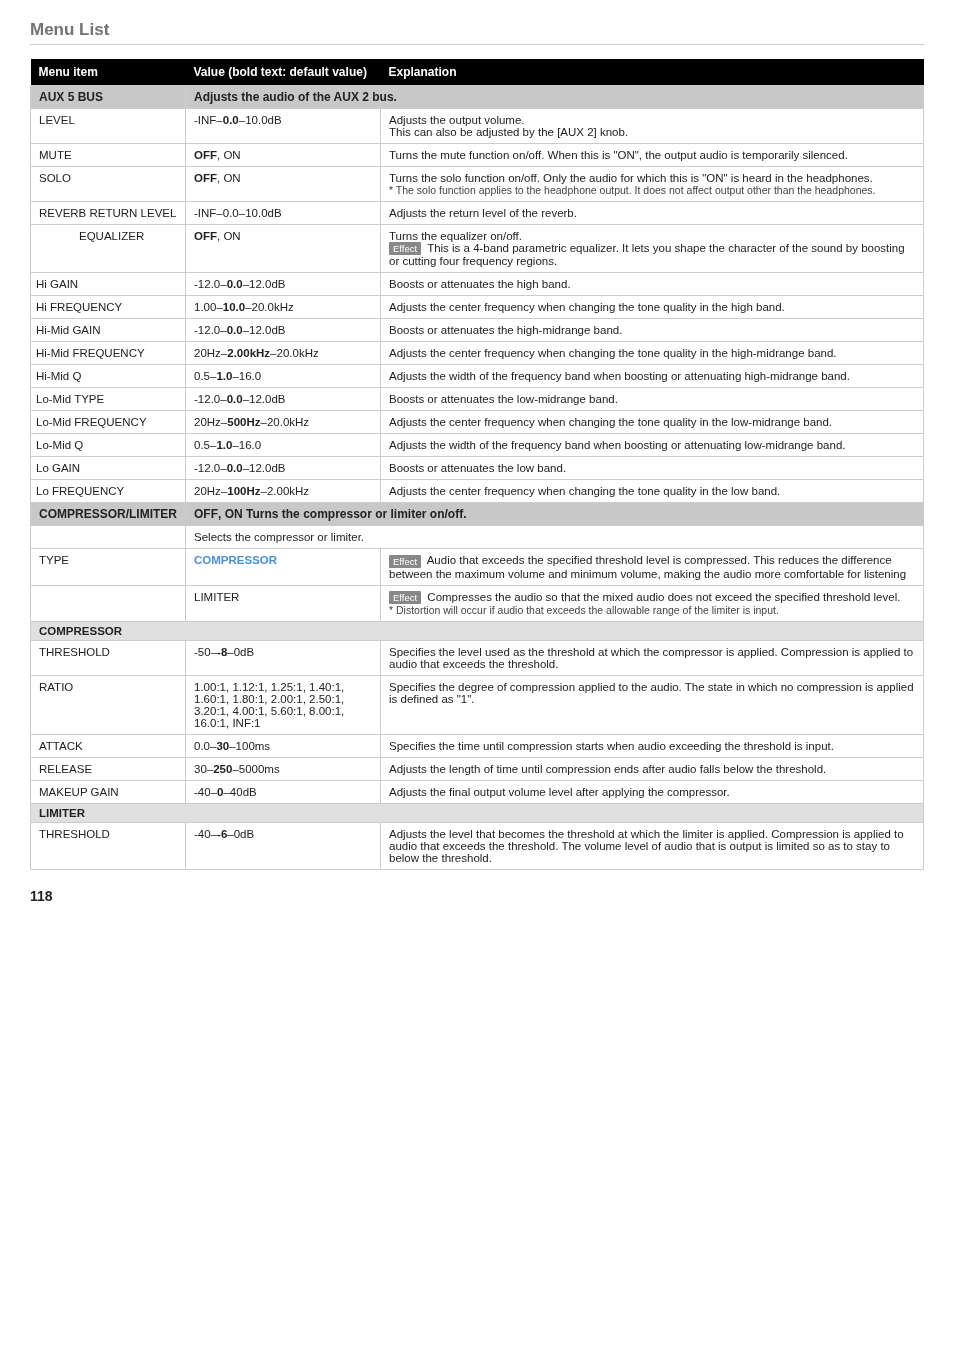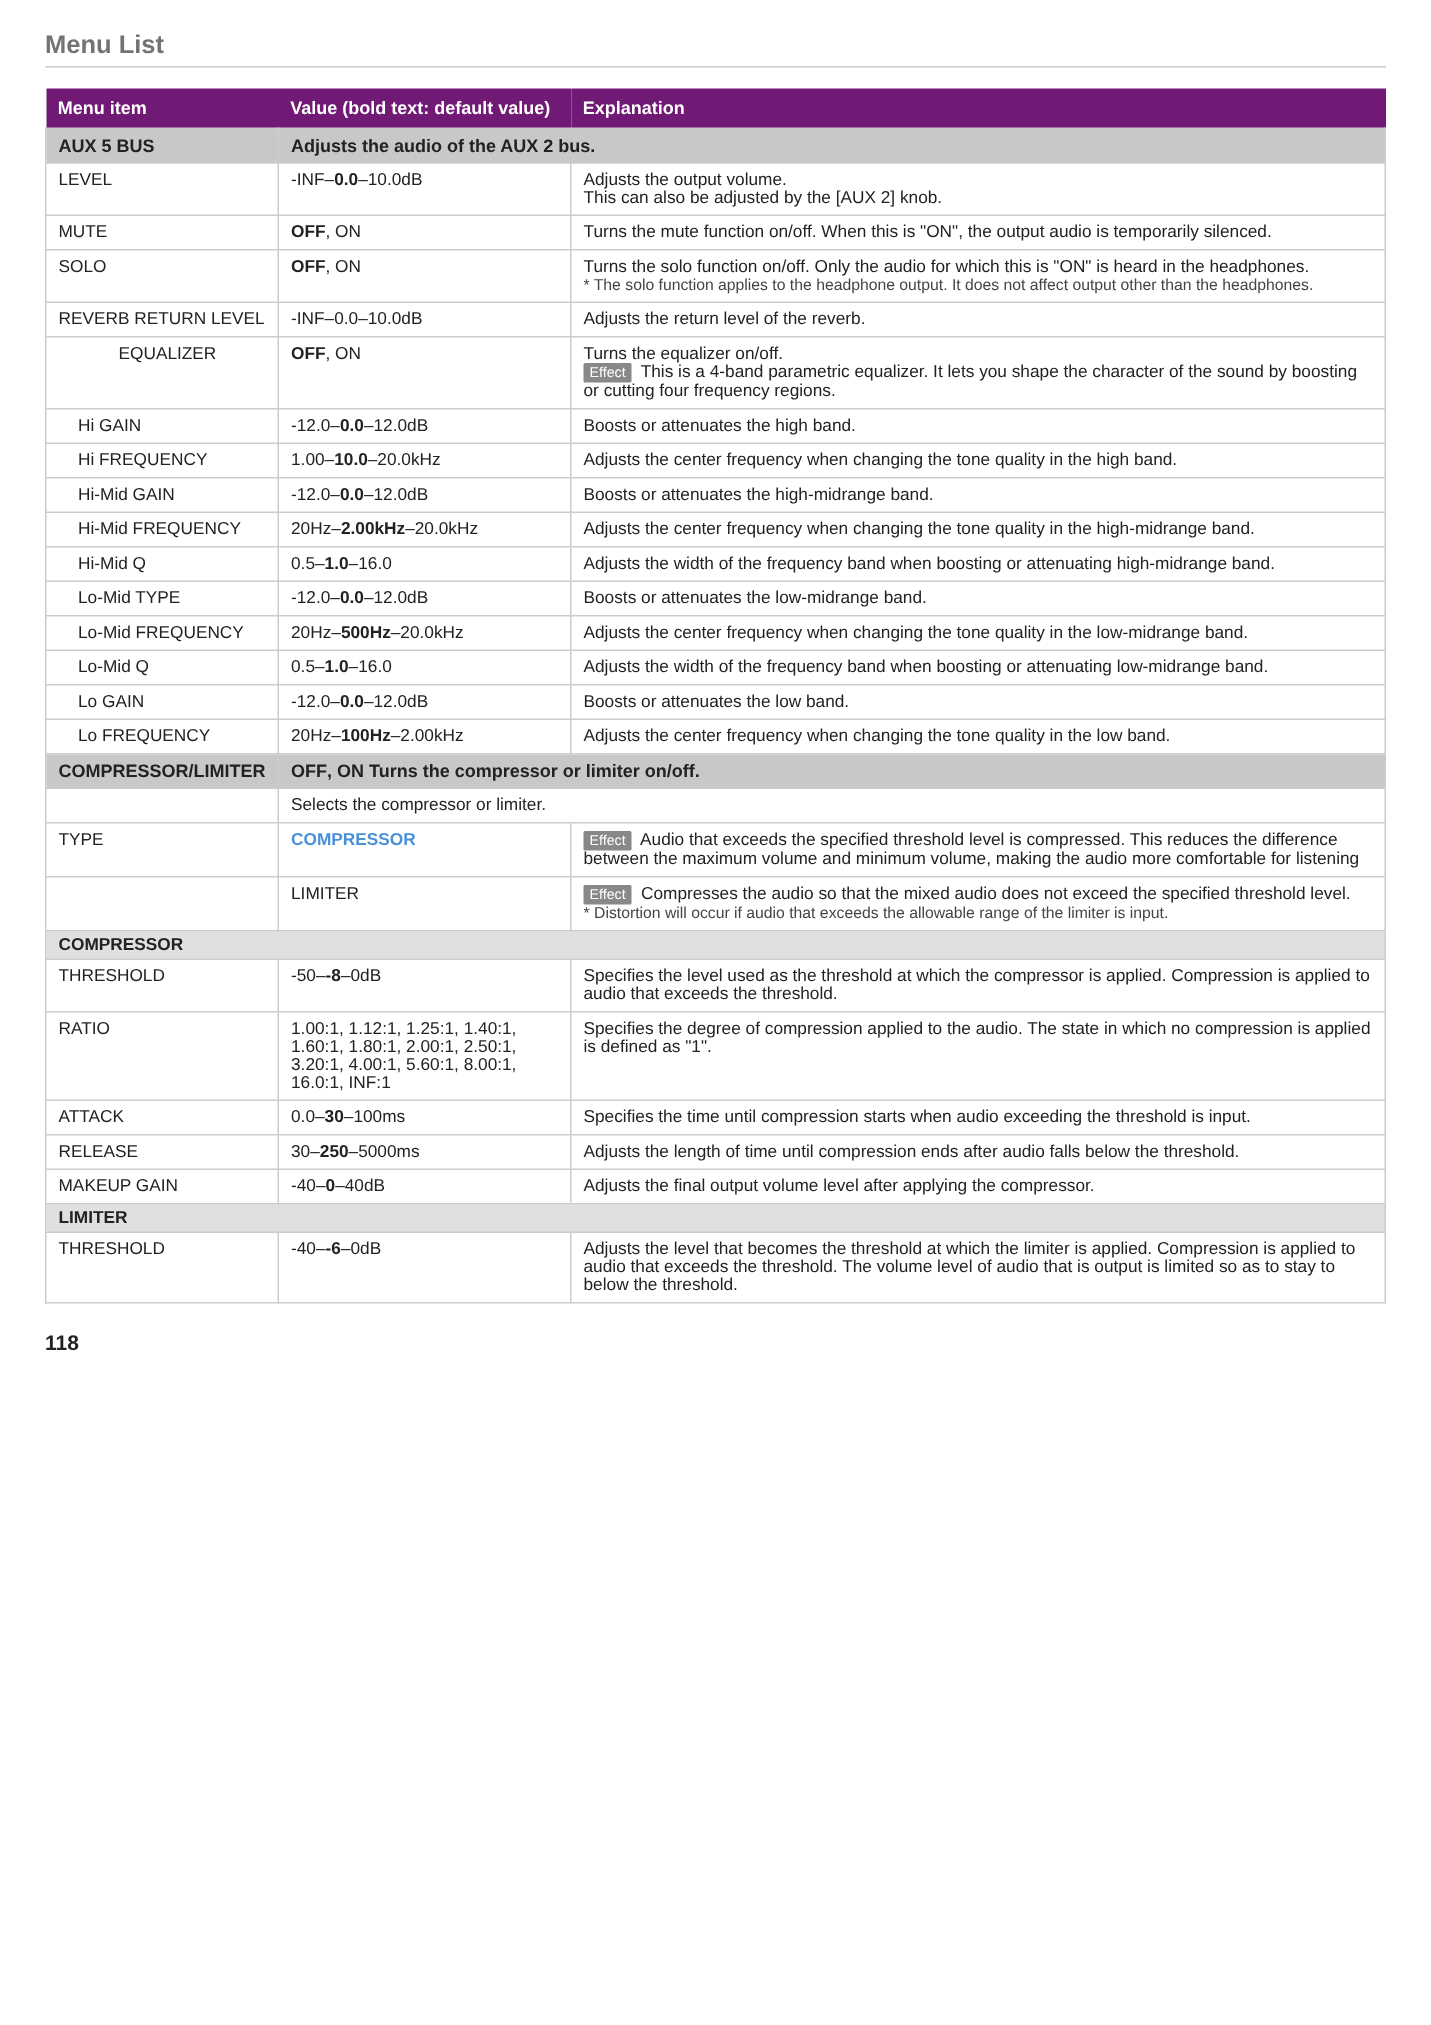--- a/index.html
+++ b/index.html
@@ -19,21 +19,21 @@
       margin-bottom: 14px;
       border-bottom: 1px solid #ccc;
       padding-bottom: 4px;
     }
     table {
       width: 100%;
       border-collapse: collapse;
       font-size: 11.5px;
     }
     th {
-      background: #701a75;
+      background: #000000;
       color: #fff;
       text-align: left;
       padding: 6px 8px;
       font-weight: bold;
       font-size: 12px;
     }
     td {
       border: 1px solid #ccc;
       padding: 5px 8px;
       vertical-align: top;
@@ -46,21 +46,21 @@
     }
     tr.sub-section-header td {
       background: #e0e0e0;
       font-weight: bold;
       font-size: 11.5px;
       padding: 3px 8px;
     }
     .col-menu { width: 155px; }
     .col-value { width: 195px; }
     .col-explanation { }
-    .indented td:first-child { padding-left: 21px; }
+    .indented td:first-child { padding-left: 5px; }
     .effect-badge {
       display: inline-block;
       background: #888;
       color: #fff;
       font-size: 9.5px;
       padding: 1px 4px;
       margin-right: 3px;
       border-radius: 1px;
       vertical-align: middle;
     }

